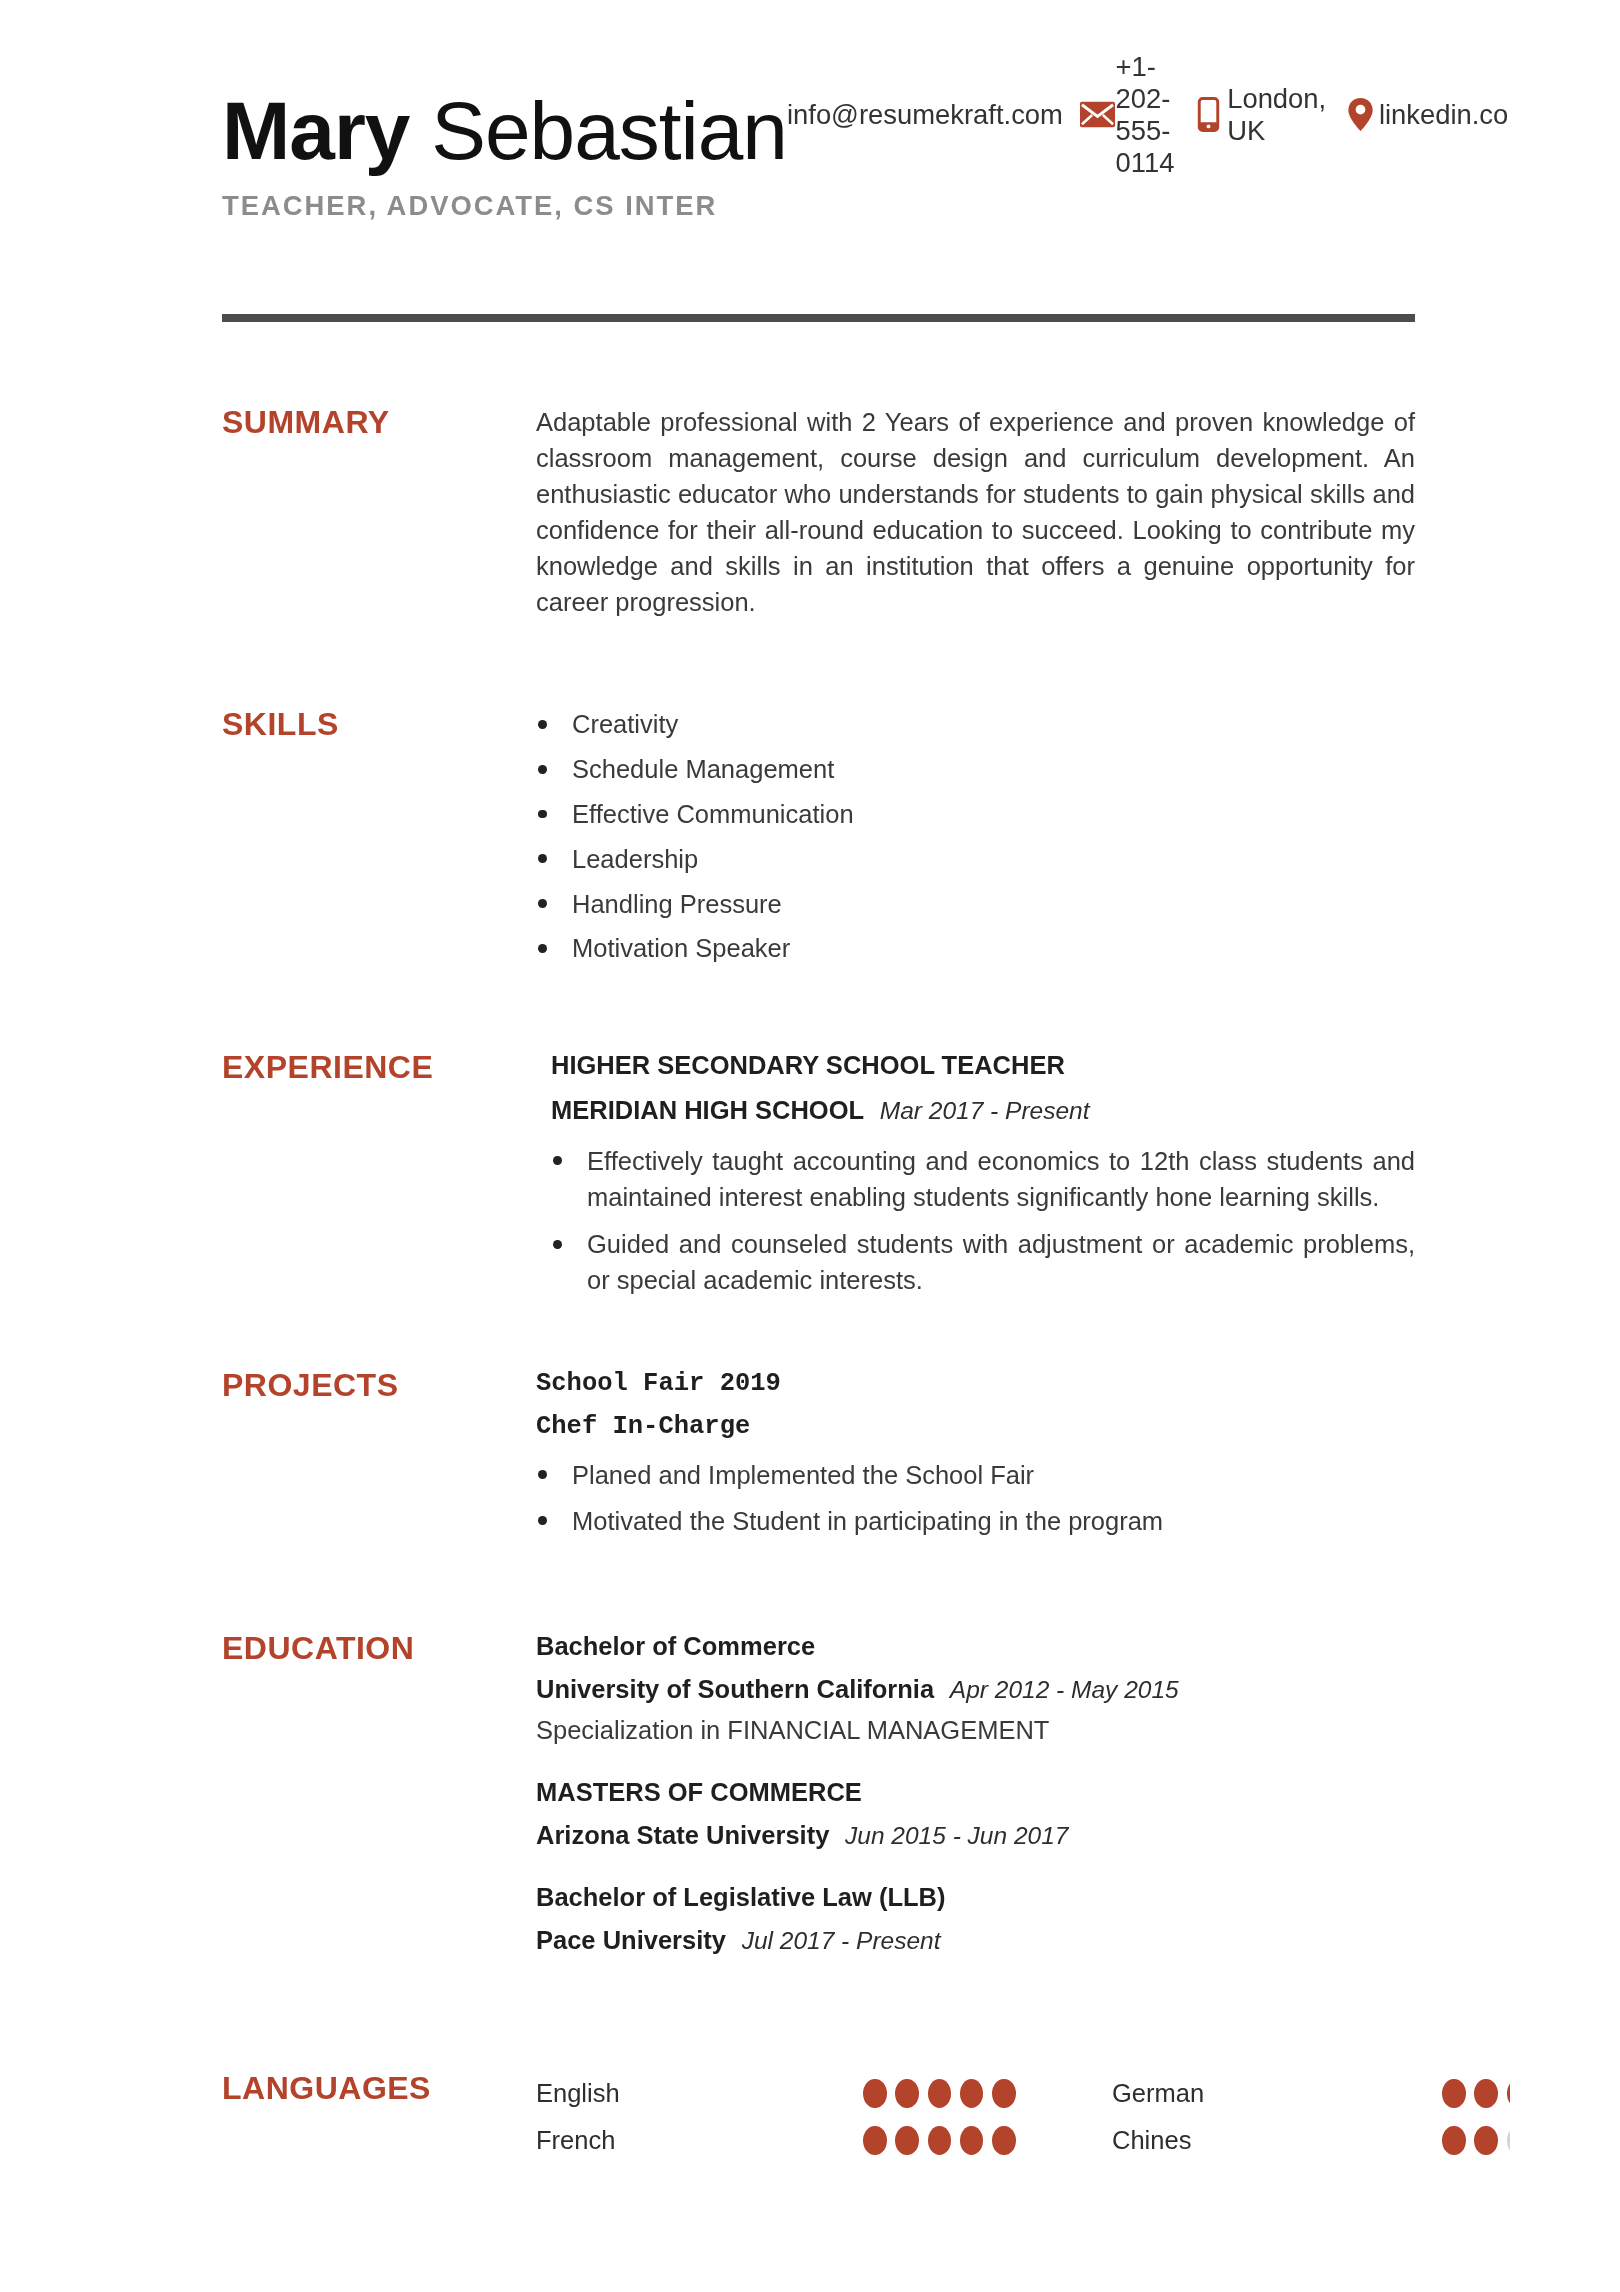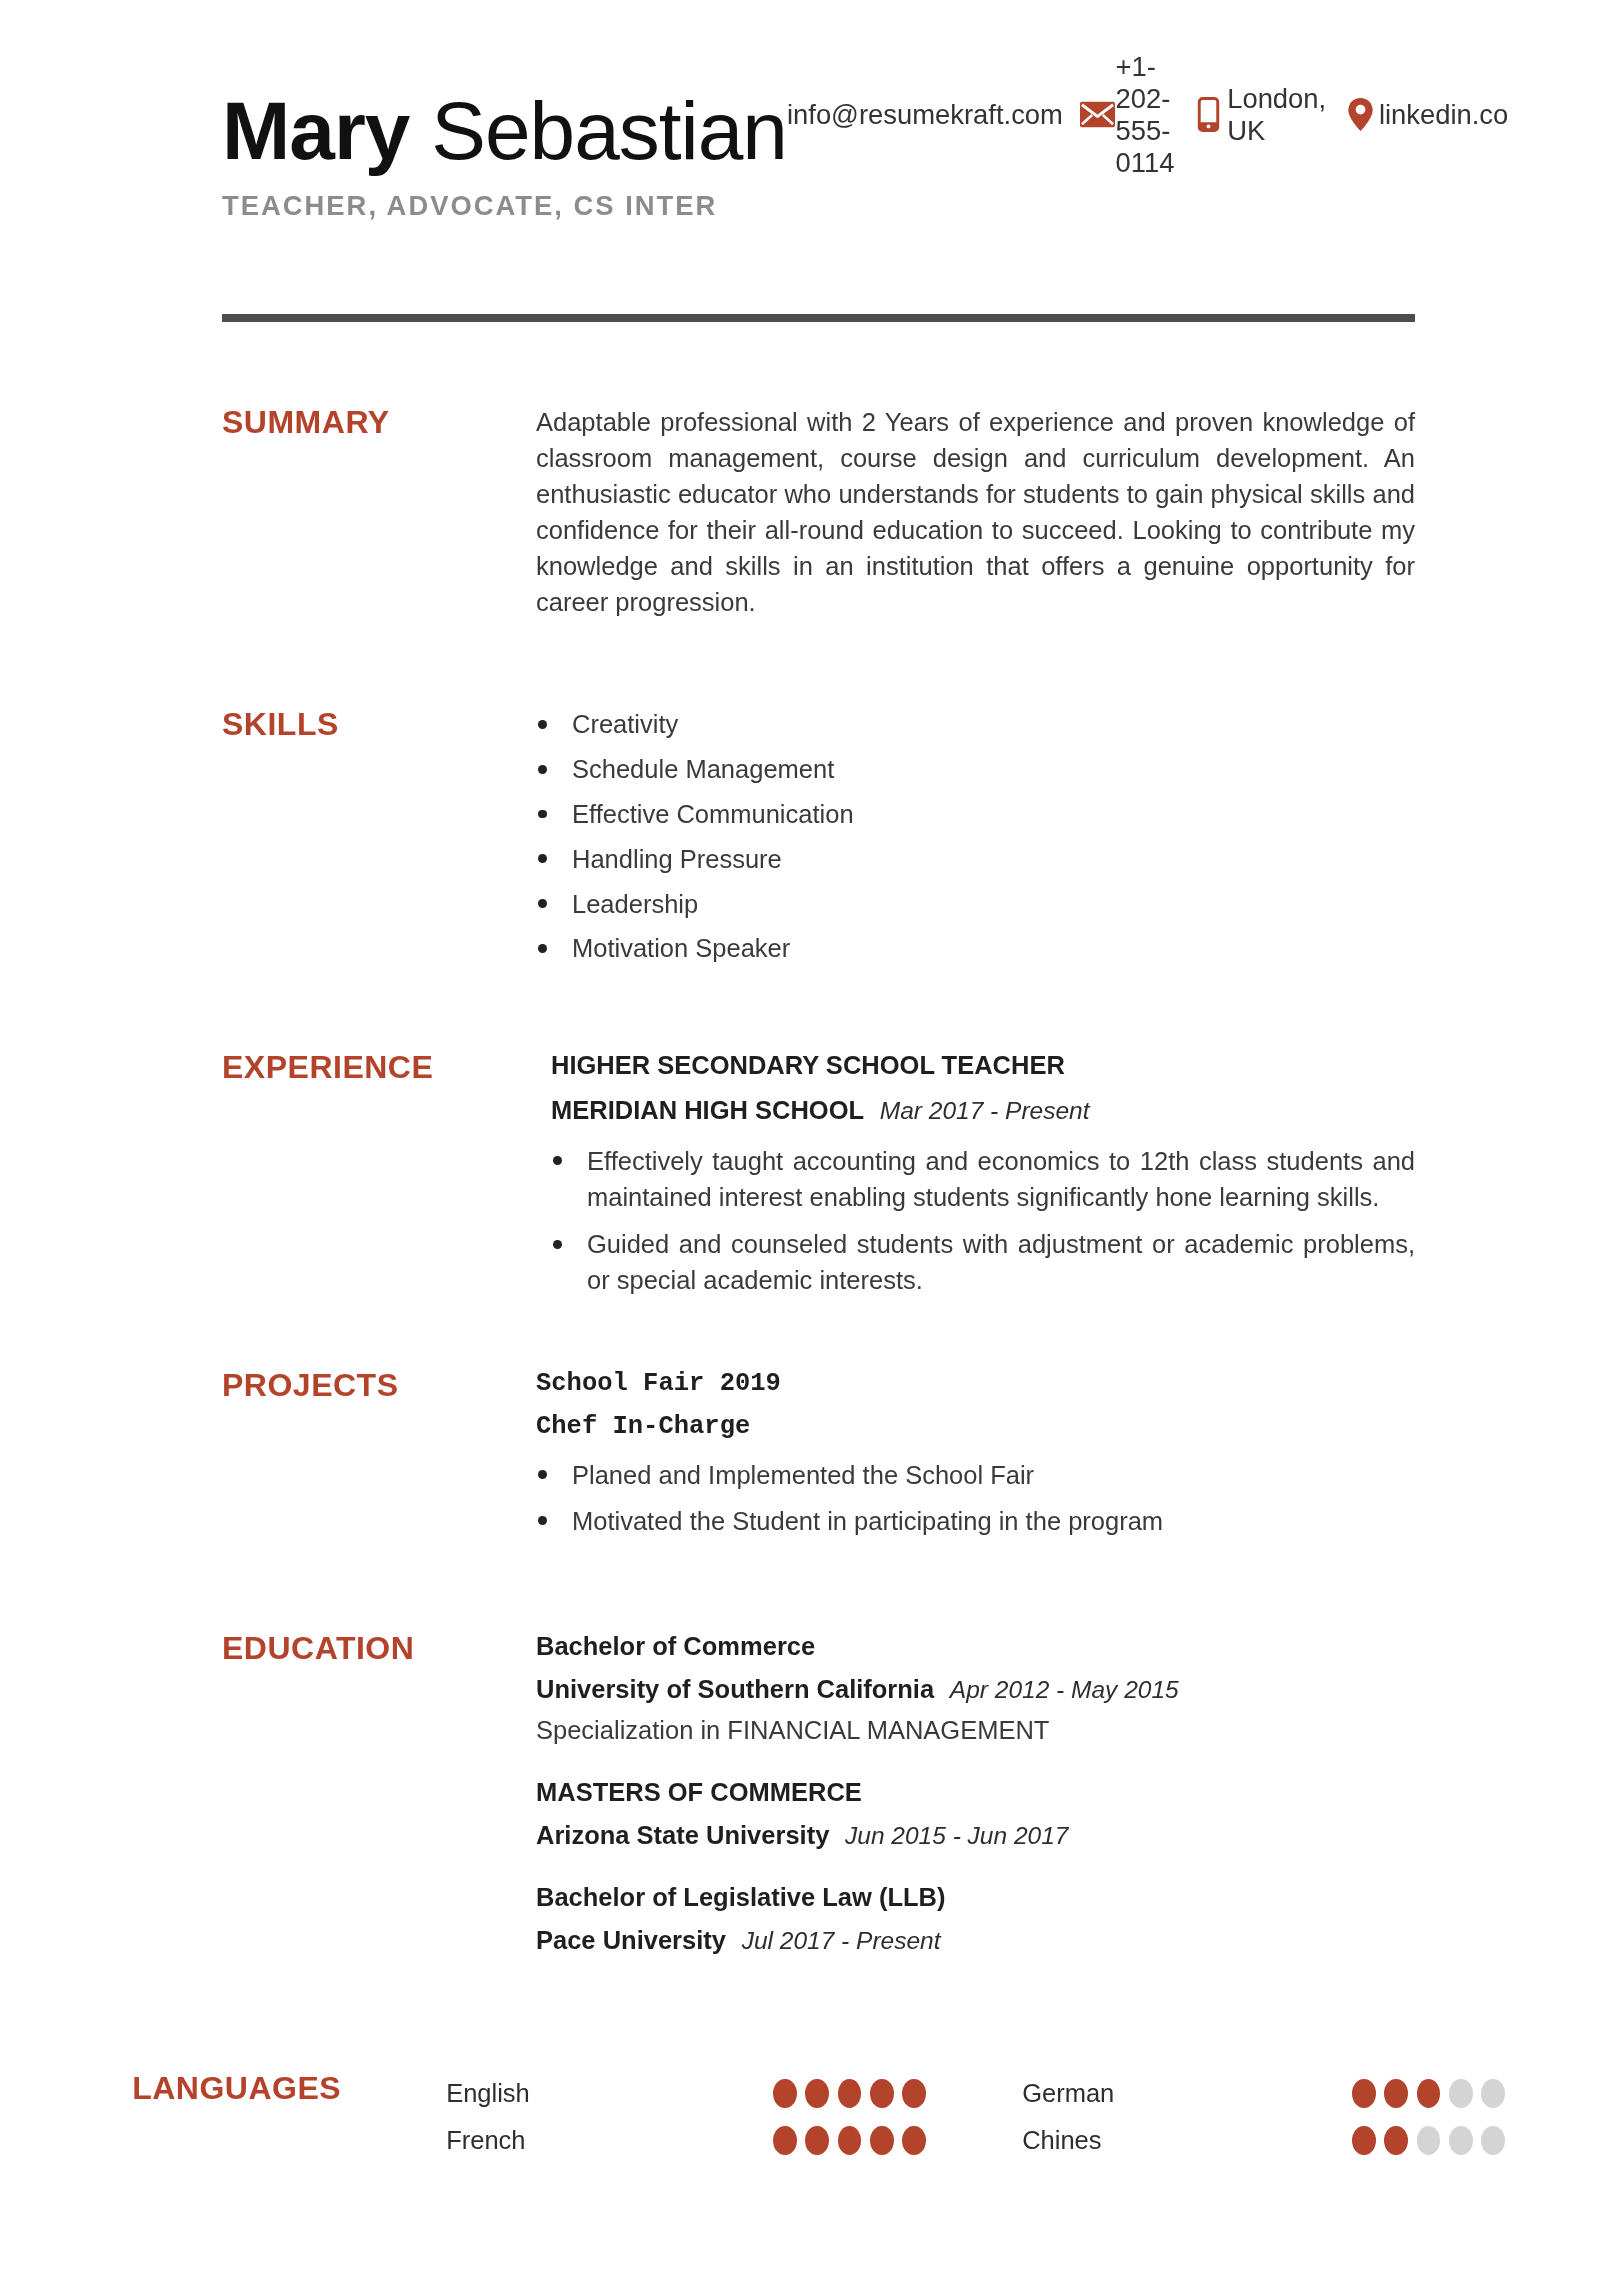--- a/index.html
+++ b/index.html
@@ -27,21 +27,21 @@
   }
   .contact { display: flex; flex-direction: row; }
   .contact-row { display: flex; align-items: center; justify-content: flex-end; height: 49px; }
   .contact-text { font-size: 27.4px; color: #333; }
   .contact-icon { width: 37px; height: 37px; margin-left: 15.7px; display: flex; align-items: center; justify-content: center; }
   .linkedin-glyph { font-size: 31px; font-weight: 700; line-height: 1; letter-spacing: -1px; }
 
   .divider { height: 8.8px; background: #4d4d4d; margin-top: 92px; }
 
   
-  .section { display: flex; justify-content: center; }
+  .section { display: flex; }
   .section-title {
     width: 314px; flex-shrink: 0;
     font-size: 32px; font-weight: 700; letter-spacing: 0.5px;
     line-height: 36px;
   }
   .section-body { flex: 1; font-size: 25.5px; line-height: 36px; }
 
   .sec-summary   { margin-top: 82px; }
   .sec-skills    { margin-top: 86px; }
   .sec-experience{ margin-top: 74px; gap: 15px; }
@@ -148,22 +148,22 @@
     <div class="section-body justify">Adaptable professional with 2 Years of experience and proven knowledge of classroom management, course design and curriculum development. An enthusiastic educator who understands for students to gain physical skills and confidence for their all-round education to succeed. Looking to contribute my knowledge and skills in an institution that offers a genuine opportunity for career progression.</div>
   </div>
 
   <div class="section sec-skills">
     <div class="section-title accent" style="color: rgb(179, 67, 42);">SKILLS</div>
     <div class="section-body">
       <ul class="plain skills-list" id="skills-list">
           <li class="bullet">Creativity</li>
           <li class="bullet">Schedule Management</li>
           <li class="bullet">Effective Communication</li>
+          <li class="bullet">Leadership</li>
           <li class="bullet">Handling Pressure</li>
-          <li class="bullet">Leadership</li>
           <li class="bullet">Motivation Speaker</li>
         </ul>
     </div>
   </div>
 
   <div class="section sec-experience">
     <div class="section-title accent" style="color: rgb(179, 67, 42);">EXPERIENCE</div>
     <div class="section-body" id="experience-body">
         <div class="job">
           <div class="job-role">HIGHER SECONDARY SCHOOL TEACHER</div>

